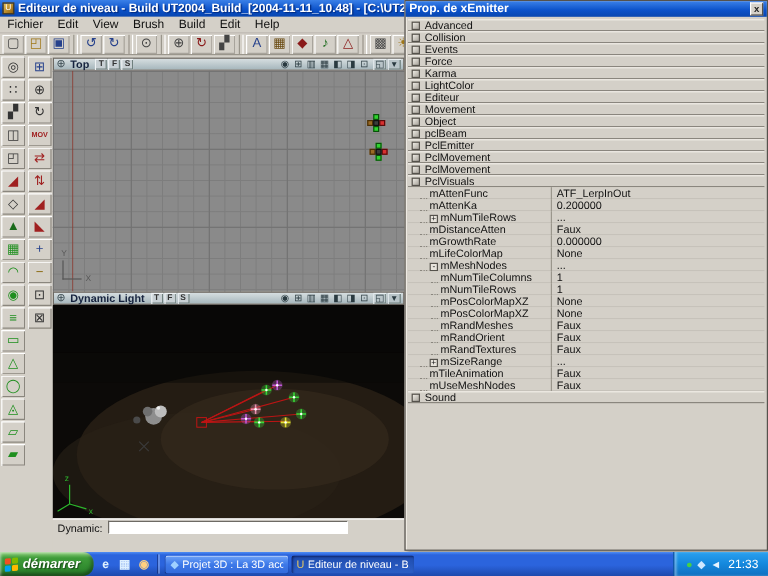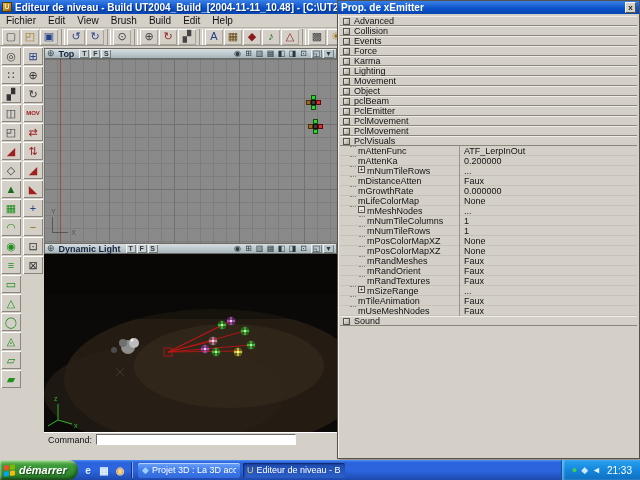--- a/index.html
+++ b/index.html
@@ -60,21 +60,21 @@
   
   .props{position:absolute;left:337px;top:0;width:303px;height:459px;background:#d4d0c8;border:1px solid #55524c;box-shadow:inset 1px 1px 0 #f4f1ea,2px 2px 3px rgba(0,0,0,.35);}
   .props-title{height:13px;background:linear-gradient(180deg,#3a80e8,#0a50c8 60%,#0846b0);color:#fff;font-size:10px;font-weight:bold;display:flex;align-items:center;padding:0 3px;}
   .props-close{margin-left:auto;width:11px;height:11px;background:#d4d0c8;border:1px solid;border-color:#fff #55524c #55524c #fff;font-size:8px;line-height:9px;text-align:center;color:#222;font-weight:bold;}
   .prows{position:absolute;left:2px;right:2px;top:15px;}
   .prow{position:relative;background:#d4d0c8;}
   .prow.cat{height:10px;line-height:10px;border-top:1px solid #f0ede6;border-bottom:1px solid #8a867e;display:flex;align-items:center;font-size:9px;color:#111;}
   .catbox{width:7px;height:7px;background:linear-gradient(135deg,#efece5,#a8a49c);border:1px solid #55524c;margin:0 4px 0 3px;flex:none;}
   .catlabel{font-size:9px;white-space:nowrap;}
   .prow.item{height:10px;border-bottom:1px solid #c6c2ba;font-size:9px;color:#111;}
-  .pname{position:absolute;left:10px;top:0;height:10px;display:flex;align-items:flex-start;gap:2px;white-space:nowrap;}
+  .pname{position:absolute;left:10px;top:0;height:10px;display:flex;align-items:flex-end;gap:2px;white-space:nowrap;}
   .prow.item.d2 .pname{left:19px;}
   .pname::before{content:"";width:6px;border-top:1px dotted #8a867e;flex:none;}
   .exp{width:7px;height:7px;border:1px solid #55524c;background:#e8e4dc;font-size:7px;line-height:5px;text-align:center;color:#111;flex:none;}
   .exp:empty{display:none;}
   .nm{font-size:9px;}
   .pval{position:absolute;left:119px;right:0;top:0;height:10px;line-height:10px;border-left:1px solid #9a968c;padding-left:4px;font-size:9px;white-space:nowrap;overflow:hidden;}
 
   
   .taskbar{position:absolute;left:0;top:460px;width:640px;height:20px;background:linear-gradient(180deg,#4f8ef5 0%,#2b64dd 12%,#2b64dd 55%,#1d49ad 100%);display:flex;align-items:center;}
   .start{height:20px;width:78px;background:linear-gradient(180deg,#8fd07a 0%,#3f9c3a 25%,#2f8a2e 70%,#256e24 100%);border-radius:0 9px 9px 0;display:flex;align-items:center;gap:4px;padding-left:4px;color:#fff;font-size:11px;font-style:italic;font-weight:bold;text-shadow:1px 1px 1px #1a4a1a;box-shadow:inset -2px -2px 3px rgba(0,0,0,.35),inset 1px 1px 2px rgba(255,255,255,.5);flex:none;}
@@ -438,21 +438,21 @@
           <line x1="14" y1="166" x2="28" y2="170"></line>
           <line x1="14" y1="166" x2="4" y2="172"></line>
         </g>
         <text x="10" y="147" font-size="7" fill="#2db82d">z</text>
         <text x="30" y="174" font-size="7" fill="#2db82d">x</text>
       </svg>
     </div>
   </div>
 
   <div class="cmdbar">
-    <span>Command:</span>
+    <span>Dynamic:</span>
     <input class="cmd-input" type="text" style="">
   </div>
 
   <div class="props">
     <div class="props-title">
       <span>Prop. de xEmitter</span>
       <span class="props-close">x</span>
     </div>
     <div class="prows">
       <div>
@@ -476,24 +476,28 @@
           <div class="prow cat">
             <span class="catbox"></span>
             <span class="catlabel">Force</span>
           </div>
 
           <div class="prow cat">
             <span class="catbox"></span>
             <span class="catlabel">Karma</span>
           </div>
 
-
-          <div class="prow cat">
-            <span class="catbox"></span>
-            <span class="catlabel">Lighting</span>
+          <div class="prow cat">
+            <span class="catbox"></span>
+            <span class="catlabel">LightColor</span>
+          </div>
+
+          <div class="prow cat">
+            <span class="catbox"></span>
+            <span class="catlabel">Editeur</span>
           </div>
 
           <div class="prow cat">
             <span class="catbox"></span>
             <span class="catlabel">Movement</span>
           </div>
 
           <div class="prow cat">
             <span class="catbox"></span>
             <span class="catlabel">Object</span>

